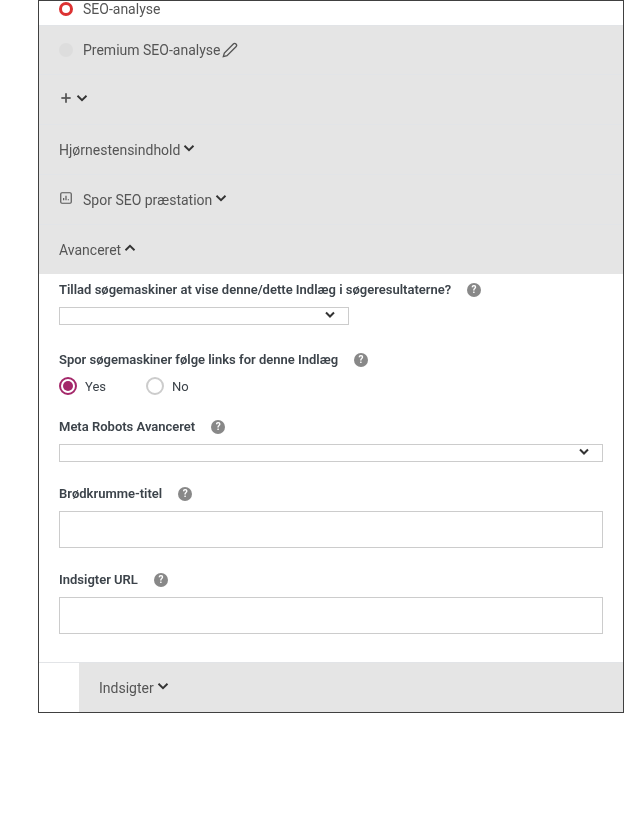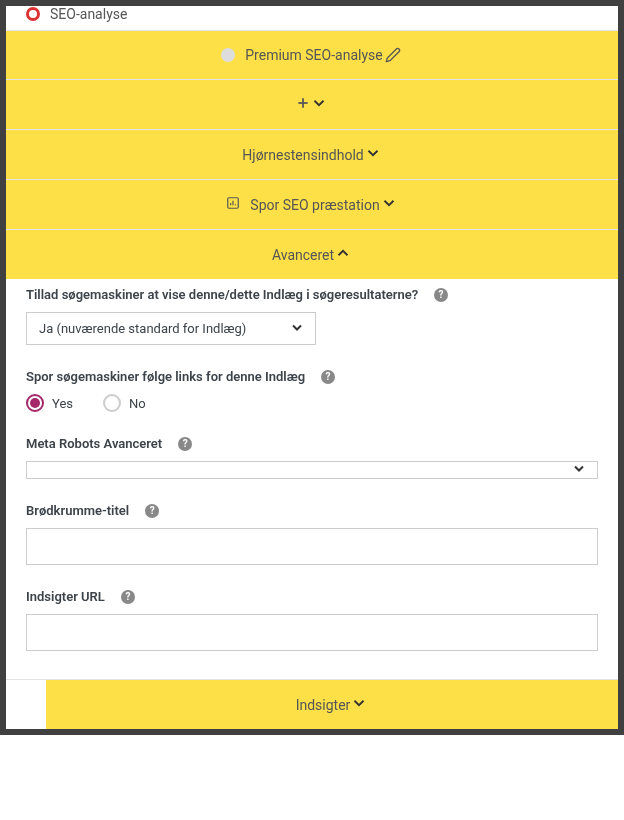--- a/index.html
+++ b/index.html
@@ -4,36 +4,37 @@
   <style>
     * { box-sizing: border-box; margin: 0; padding: 0; }
     body {
       font-family: -apple-system, BlinkMacSystemFont, "Segoe UI", Roboto, sans-serif;
       font-size: 13px;
       color: #3c434a;
       background: #fff;
       width: 624px;
     }
     .panel {
-      border: 6px solid #404040;
+      border: 1px solid #404040;
+      margin-left: 38px;
     }
     .accordion-item {
       border-bottom: 1px solid #e2e4e7;
     }
     .accordion-item:last-child {
       border-bottom: none;
       padding-left: 40px;
     }
     .accordion-header {
       display: flex;
       align-items: center;
-      justify-content: center;
+      justify-content: flex-start;
       padding: 14px 20px;
       cursor: pointer;
-      background: #fde047;
+      background: #e5e5e5;
     }
     .accordion-header-left {
       display: flex;
       align-items: center;
       gap: 10px;
     }
     .accordion-title {
       font-size: 14px;
       color: #555;
       font-weight: 400;
@@ -99,21 +100,21 @@
       width: 100%;
     }
     .select-chevron {
       position: absolute;
       right: 10px;
       top: 50%;
       transform: translateY(-50%);
     }
     .radio-row {
       display: flex;
-      gap: 30px;
+      gap: 40px;
       align-items: center;
     }
     .radio-option {
       display: flex;
       align-items: center;
       gap: 8px;
       cursor: pointer;
     }
     .radio-circle {
       width: 18px;
@@ -249,21 +250,20 @@
       </span>
     </div>
     <div class="accordion-body">
 
       <div class="field-group">
         <div class="field-label">
           <span>Tillad søgemaskiner at vise denne/dette Indlæg i søgeresultaterne?</span>
           <span class="help-icon">?</span>
         </div>
         <div class="select-box">
-          <span>Ja (nuværende standard for Indlæg)</span>
           <span class="select-chevron">
             <svg width="16" height="16" viewBox="0 0 24 24" fill="none" stroke="#333" stroke-width="3">
                 <polyline points="6 9 12 15 18 9"></polyline>
               </svg>
           </span>
         </div>
       </div>
 
       <div class="field-group">
         <div class="field-label">

